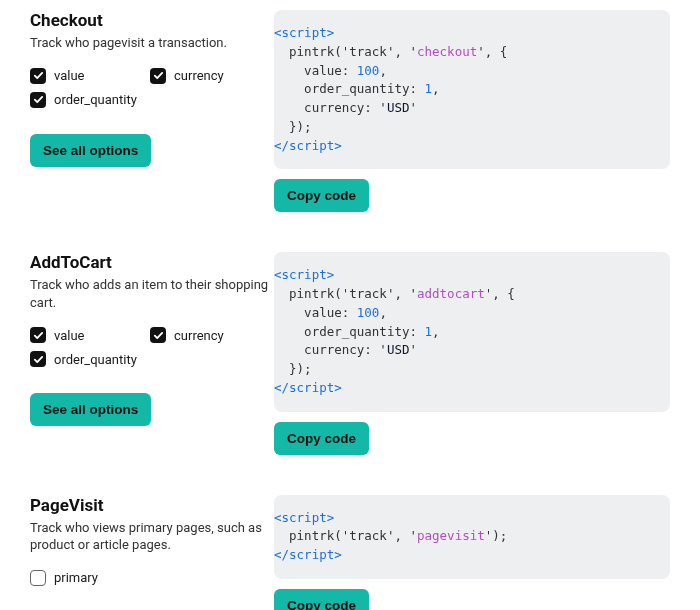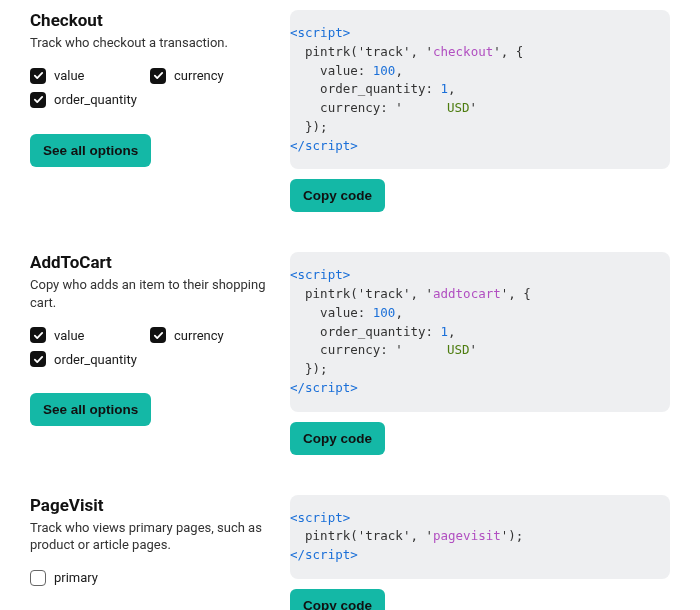--- a/index.html
+++ b/index.html
@@ -5,21 +5,21 @@
   * { box-sizing: border-box; margin: 0; padding: 0; }
   body {
     font-family: -apple-system, BlinkMacSystemFont, "Segoe UI", Roboto, Helvetica, Arial, sans-serif;
     width: 700px;
     background: #fff;
     padding: 10px 30px;
     color: #111;
   }
   .event-block {
     display: flex;
-    gap: 20px;
+    gap: 4px;
     margin-bottom: 40px;
   }
   .left-col {
     width: 240px;
     flex-shrink: 0;
   }
   .right-col {
     flex: 1;
     min-width: 0;
   }
@@ -84,32 +84,32 @@
     font-family: "SFMono-Regular", Consolas, Menlo, monospace;
     font-size: 12.5px;
     line-height: 1.5;
     white-space: pre;
     color: #333;
     overflow-x: auto;
   }
   .c-tag   { color: #1a6fd8; }
   .c-str   { color: #b14fc1; }
   .c-num   { color: #1a6fd8; }
-  .c-usd   { color: #4d7c0f; margin-left: 44px; }
+  .c-usd   { color: #0f172a; }
   .copy-row {
     display: flex;
     margin-top: 10px;
   }
 </style>
 </head>
 <body>
 
 <div id="root">
     <div class="event-block">
-      <div class="left-col"><h2 class="event-title">Checkout</h2><div class="event-desc">Track who checkout a transaction.</div><div class="options-grid">
+      <div class="left-col"><h2 class="event-title">Checkout</h2><div class="event-desc">Track who pagevisit a transaction.</div><div class="options-grid">
           <label class="opt-item">
             <span class="cb checked">
               <svg viewBox="0 0 12 12">
                 <path d="M2 6.2 L4.6 8.8 L10 3.2" fill="none" stroke="#fff" stroke-width="2" stroke-linecap="round" stroke-linejoin="round"></path>
               </svg>
             </span>
             <span>value</span>
           </label>
           <label class="opt-item">
             <span class="cb checked">
@@ -135,21 +135,21 @@
     order_quantity: <span class="c-num">1</span>,
     currency: '<span class="c-usd">USD</span>'
   });
 <span class="c-tag">&lt;/script&gt;</span></div>
         <div class="copy-row">
           <button class="btn">Copy code</button>
         </div>
       </div>
     </div>
     <div class="event-block">
-      <div class="left-col"><h2 class="event-title">AddToCart</h2><div class="event-desc">Copy who adds an item to their shopping cart.</div><div class="options-grid">
+      <div class="left-col"><h2 class="event-title">AddToCart</h2><div class="event-desc">Track who adds an item to their shopping cart.</div><div class="options-grid">
           <label class="opt-item">
             <span class="cb checked">
               <svg viewBox="0 0 12 12">
                 <path d="M2 6.2 L4.6 8.8 L10 3.2" fill="none" stroke="#fff" stroke-width="2" stroke-linecap="round" stroke-linejoin="round"></path>
               </svg>
             </span>
             <span>value</span>
           </label>
           <label class="opt-item">
             <span class="cb checked">

